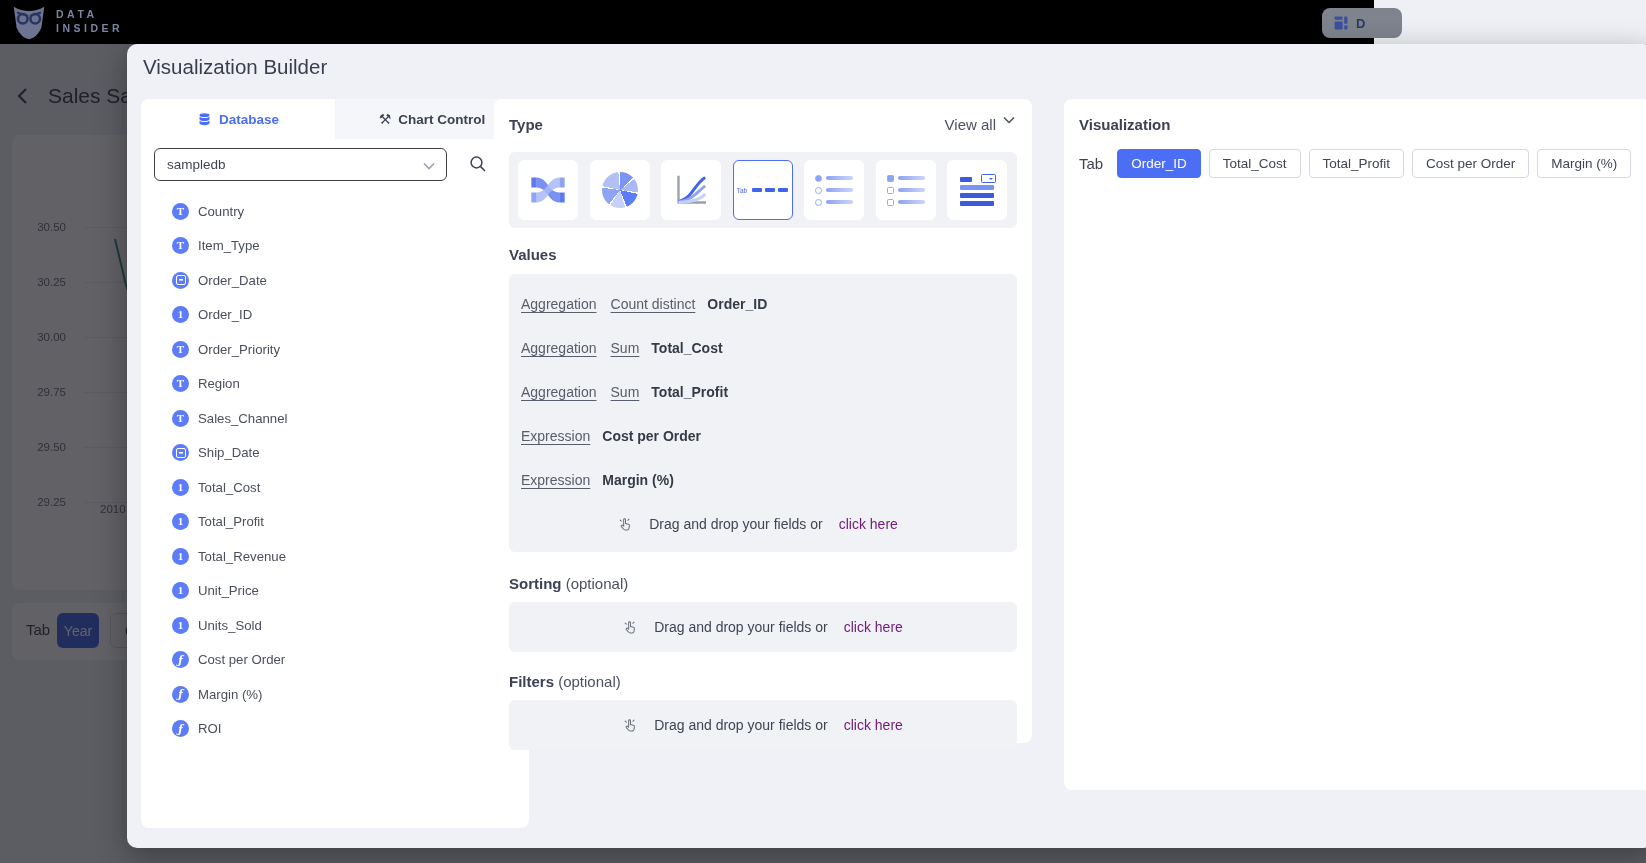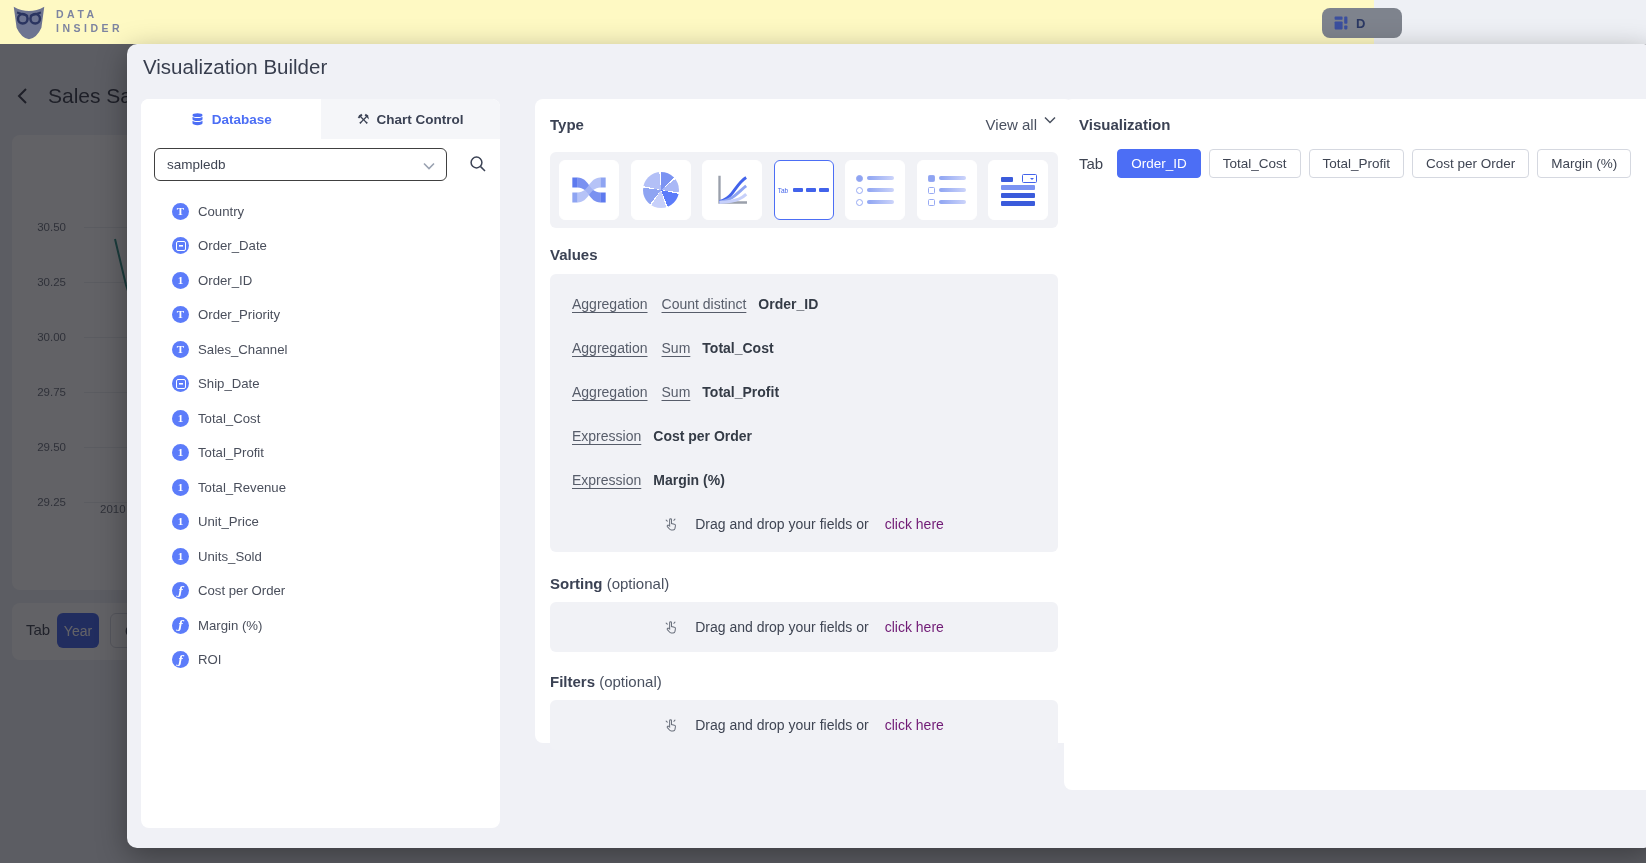--- a/index.html
+++ b/index.html
@@ -1,19 +1,19 @@
 <!DOCTYPE html>
 <html><head>
 <meta charset="utf-8">
 <style>
   * { margin:0; padding:0; box-sizing:border-box; }
   html,body { width:1646px; height:863px; overflow:hidden; font-family:"Liberation Sans", sans-serif; background:#eef0f5; }
 
   
-  .navbar { position:absolute; left:0; top:0; width:1374px; height:44px; background:#fef9c3; z-index:2; }
+  .navbar { position:absolute; left:0; top:0; width:1374px; height:44px; background:#000000; z-index:2; }
   .logo { position:absolute; left:8px; top:2px; width:42px; height:42px; }
   .brand { position:absolute; left:56px; top:7px; color:#7d84a0; font-size:10.5px; font-weight:bold; letter-spacing:3.5px; line-height:14px; }
   .nav-right-btn { position:absolute; right:-28px; top:8px; height:30px; width:80px; background:#7e838d; border-radius:8px; display:flex; align-items:center; gap:7px; padding-left:11px; border:none; cursor:pointer; }
   .nav-right-btn .lbl { color:#2b3863; font-weight:bold; font-size:13px; }
 
   
   .page { position:absolute; inset:44px 0 0 0; background:#eef0f5; }
   .page-head { position:absolute; left:14px; top:40px; display:flex; align-items:center; gap:16px; }
   .page-title { font-size:21px; color:#383d4a; white-space:nowrap; }
   .chart-card { position:absolute; left:12px; top:91px; width:620px; height:455px; background:#fff; border-radius:8px; }
@@ -29,22 +29,22 @@
   .qu-btn { position:absolute; left:98px; top:10px; width:70px; height:35px; background:#fff; color:#3f4451; border:1px solid #d5d8e0; border-radius:6px; font-size:14px; text-align:left; padding-left:14px; cursor:pointer; }
 
   
   .overlay { position:absolute; left:0; top:44px; right:0; bottom:0; background:rgba(16,17,23,0.66); z-index:5; }
 
   
   .modal { position:absolute; left:127px; top:44px; right:-8px; bottom:15px; background:#f0f1f6; border-radius:10px; z-index:10; box-shadow:0 8px 30px rgba(0,0,0,.35); }
   .modal-title { position:absolute; left:16px; top:11px; font-size:20.5px; color:#383e4e; }
 
   .panel { position:absolute; top:55px; background:#fff; border-radius:8px; }
-  .panel-left  { left:14px;  width:359px; height:729px; }
-  .panel-mid   { left:408px; width:538px; height:644px; }
+  .panel-left  { left:14px;  width:388px; height:729px; }
+  .panel-mid   { left:367px; width:538px; height:644px; }
   .panel-right { left:937px; right:0;     height:691px; border-radius:8px 0 0 8px; }
 
   
   .lp-tabs { display:flex; height:40px; border-radius:8px 8px 0 0; overflow:hidden; }
   .lp-tab { flex:1; display:flex; align-items:center; justify-content:center; gap:7px; font-size:13.5px; font-weight:bold; cursor:pointer; }
   .lp-tab.active { background:#fff; color:#4c6ef5; }
   .lp-tab.inactive { background:#f5f6f9; color:#3b4254; }
   .tool-glyph { font-family:"DejaVu Sans", sans-serif; font-size:14px; color:#3b4254; }
 
   .search-row { position:absolute; left:13px; top:49px; width:333px; height:33px; }
@@ -81,21 +81,21 @@
   .list-icon.checks .mark { border-radius:1.5px; }
   .list-icon .mark.sel { background:#8ea4f2; }
   .list-icon .bar { width:27px; height:3.5px; border-radius:2px; background:linear-gradient(90deg,#8ea4f2,#ccd4fa); }
   .table-icon { position:relative; width:34px; display:flex; flex-direction:column; gap:3px; padding-top:3px; }
   .table-icon .tb { height:5px; border-radius:1px; background:#3b5bdb; }
   .table-icon .tb.lite { background:#7b93f2; }
   .table-icon .tb.half { width:12px; }
   .table-icon .sel-box { position:absolute; top:0; right:-2px; width:15px; height:9px; background:#fff; border:1px solid #4263eb; border-radius:1.5px; display:flex; align-items:center; justify-content:flex-end; padding-right:2px; }
   .table-icon .sel-box::after { content:""; border:2.5px solid transparent; border-top-color:#4263eb; margin-top:2.5px; }
 
-  .values-box { position:absolute; left:15px; top:175px; width:508px; height:278px; background:#f1f2f6; border-radius:6px; padding:8px 0 0 22px; }
+  .values-box { position:absolute; left:15px; top:175px; width:508px; height:278px; background:#f1f2f6; border-radius:6px; padding:8px 0 0 12px; }
   .value-row { height:44px; display:flex; align-items:center; font-size:14px; }
   .vr-kind, .vr-func { color:#575d6a; text-decoration:underline; text-underline-offset:3px; cursor:pointer; }
   .vr-func { margin-left:14px; }
   .vr-func:empty { display:none; margin:0; }
   .vr-field { margin-left:12px; font-weight:bold; color:#343b46; }
 
   .dropzone-line { display:flex; align-items:center; justify-content:center; gap:16px; font-size:14px; color:#3f4553; }
   .values-box .dropzone-line { margin-top:14px; margin-left:-22px; }
   .link { color:#701a75; cursor:pointer; }
   .dz-box { position:absolute; left:15px; width:508px; height:50px; background:#f1f2f6; border-radius:6px; display:flex; align-items:center; justify-content:center; }
@@ -214,30 +214,38 @@
         </svg>
       </button>
     </div>
 
     <div class="field-list">
       <div class="field-item">
           <span class="f-icon t-text"></span>
           <span class="field-label">Country</span>
         </div>
         <div class="field-item">
+          <span class="f-icon t-text"></span>
+          <span class="field-label">Item_Type</span>
+        </div>
+        <div class="field-item">
           <span class="f-icon t-date"></span>
           <span class="field-label">Order_Date</span>
         </div>
         <div class="field-item">
           <span class="f-icon t-number"></span>
           <span class="field-label">Order_ID</span>
         </div>
         <div class="field-item">
           <span class="f-icon t-text"></span>
           <span class="field-label">Order_Priority</span>
+        </div>
+        <div class="field-item">
+          <span class="f-icon t-text"></span>
+          <span class="field-label">Region</span>
         </div>
         <div class="field-item">
           <span class="f-icon t-text"></span>
           <span class="field-label">Sales_Channel</span>
         </div>
         <div class="field-item">
           <span class="f-icon t-date"></span>
           <span class="field-label">Ship_Date</span>
         </div>
         <div class="field-item">

